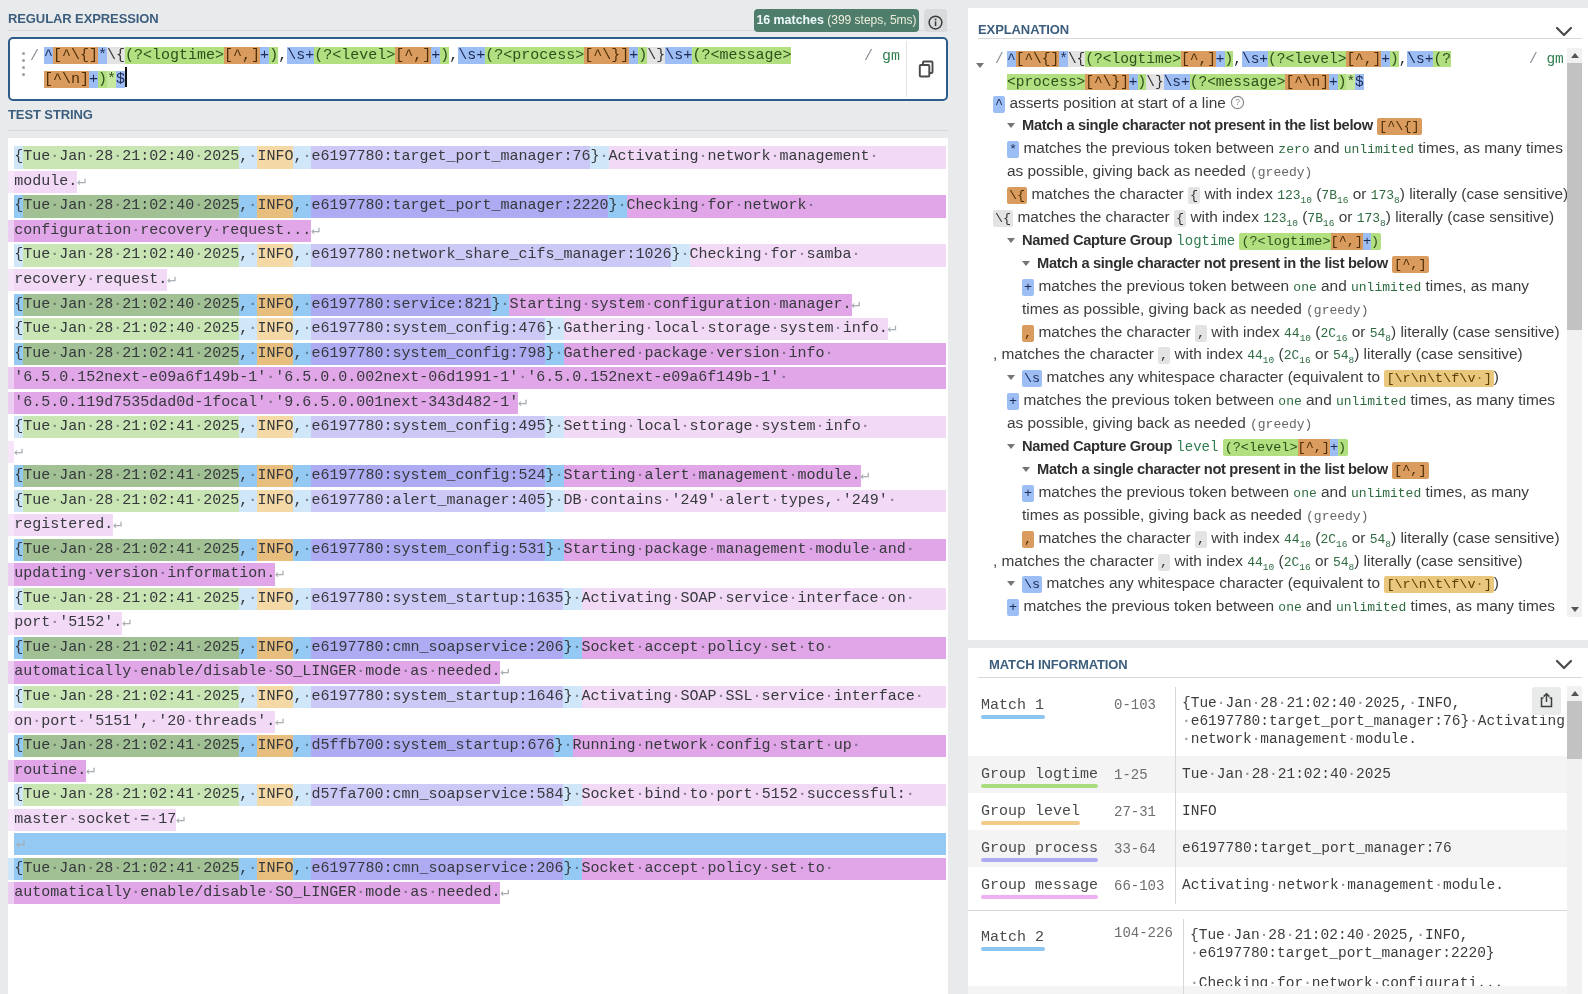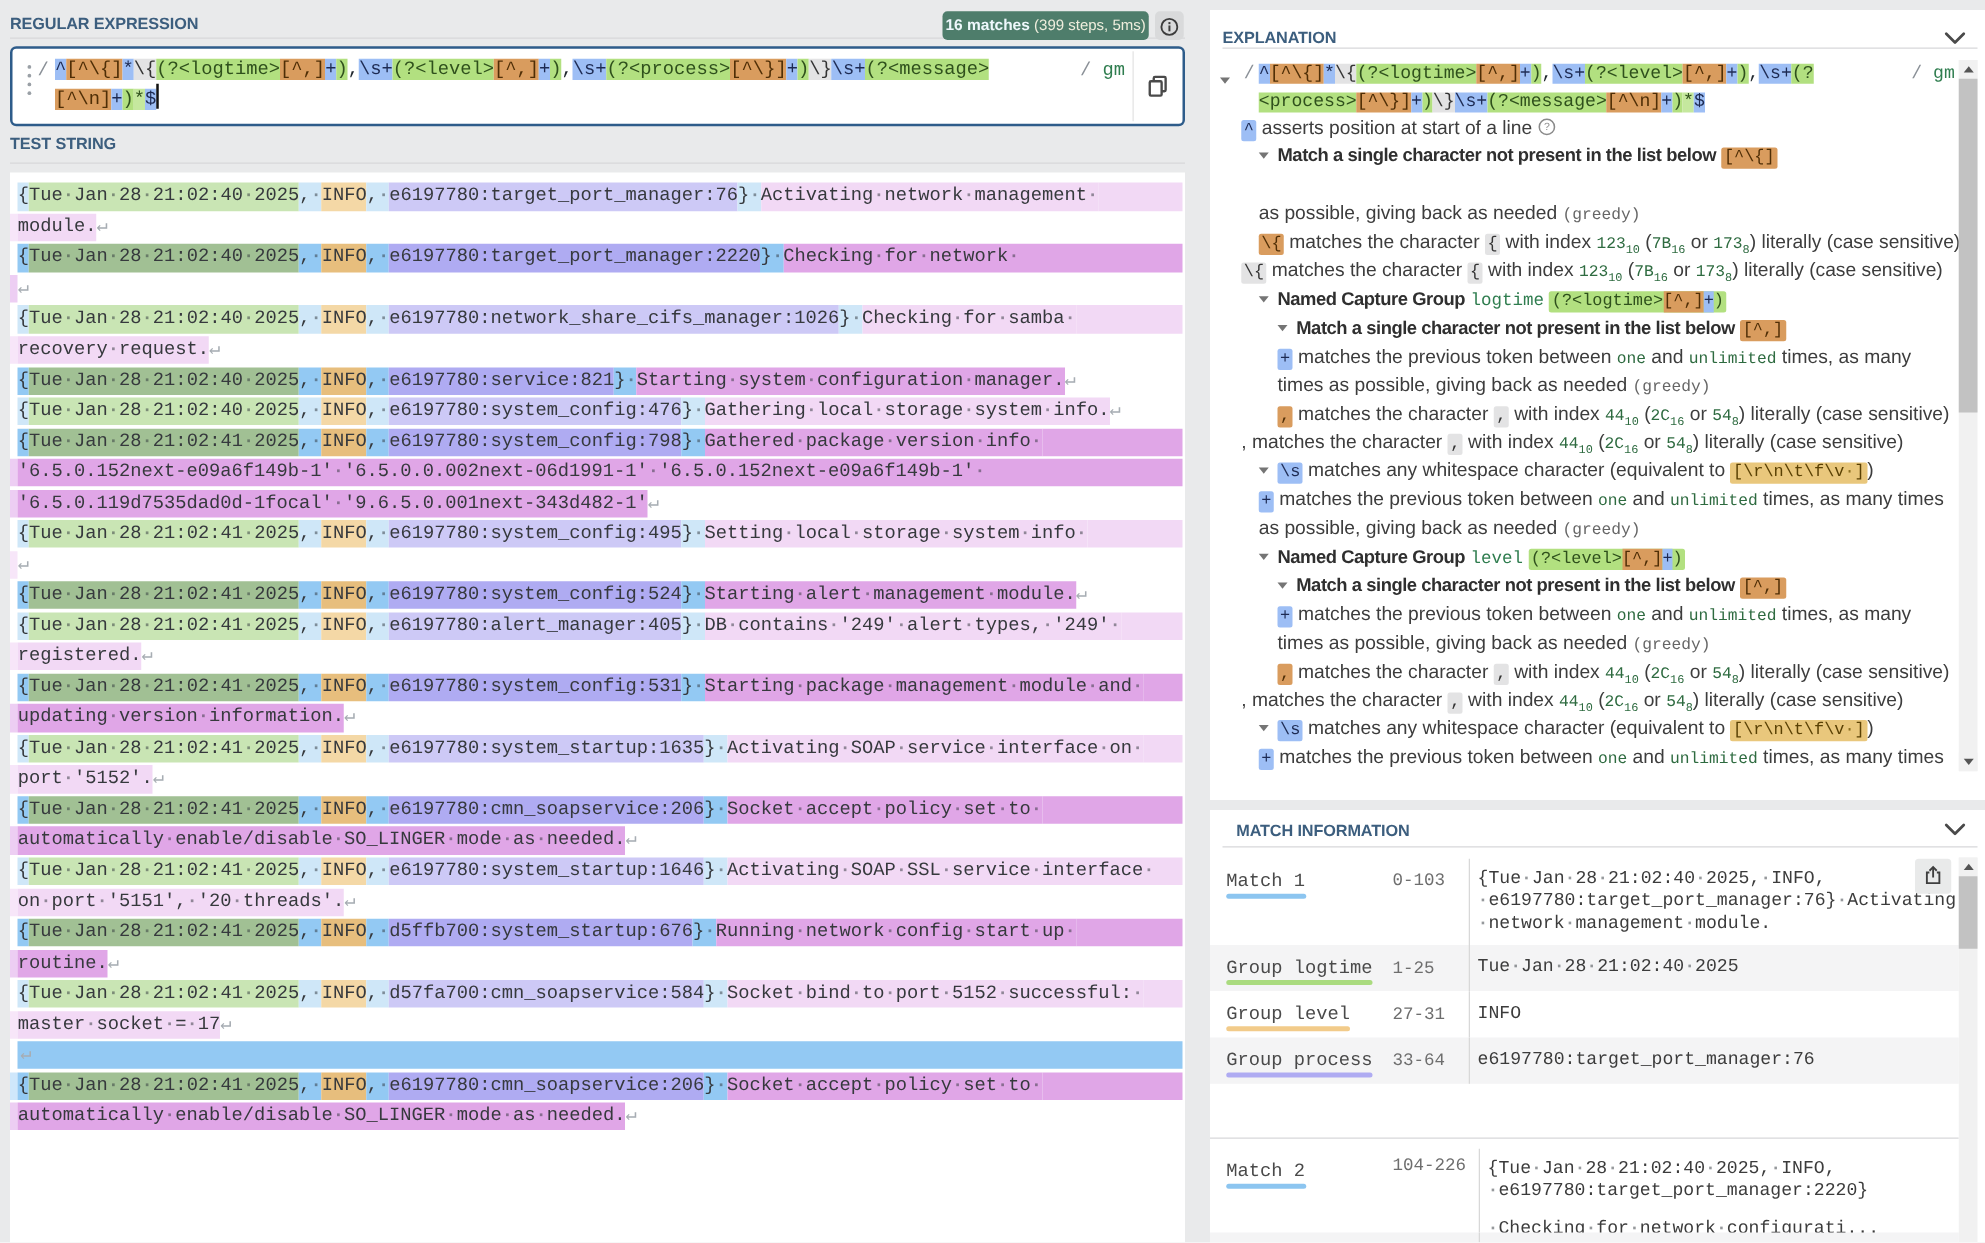--- a/index.html
+++ b/index.html
@@ -116,21 +116,21 @@
         <rect x="5.8" y="9" width="9.5" height="11.5" rx="1" fill="#fff" stroke="#4a4a4a" stroke-width="1.9"></rect>
       </svg></div>
 </div>
 
 <span class="abs seclabel" style="left:8px; top:107px;">TEST STRING</span>
 <div class="hline" style="left:8px; top:130px; width:940px;"></div>
 <div id="testcard">
 <div class="trow" style="top:8.3px"><span class="slv"></span><span class="bL">{</span><span class="gL">Tue<i>·</i>Jan<i>·</i>28<i>·</i>21:02:40<i>·</i>2025</span><span class="bL">,<i>·</i></span><span class="oL">INFO</span><span class="bL">,<i>·</i></span><span class="pL">e6197780:target_port_manager:76</span><span class="bL">}<i>·</i></span><span class="mL">Activating<i>·</i>network<i>·</i>management<i>·</i></span><span class="fl mL"></span></div>
 <div class="trow" style="top:32.8px"><span class="slv" style="background:#f7e6f9"></span><span class="mL">module.</span><span class="cr">↵</span></div>
 <div class="trow" style="top:57.4px"><span class="slv"></span><span class="bD">{</span><span class="gD">Tue<i>·</i>Jan<i>·</i>28<i>·</i>21:02:40<i>·</i>2025</span><span class="bD">,<i>·</i></span><span class="oD">INFO</span><span class="bD">,<i>·</i></span><span class="pD">e6197780:target_port_manager:2220</span><span class="bD">}<i>·</i></span><span class="mD">Checking<i>·</i>for<i>·</i>network<i>·</i></span><span class="fl mD"></span></div>
-<div class="trow" style="top:81.9px"><span class="slv" style="background:#edcef3"></span><span class="cr">↵</span></div>
+<div class="trow" style="top:81.9px"><span class="slv" style="background:#edcef3"></span><span class="mD">configuration<i>·</i>recovery<i>·</i>request...</span><span class="cr">↵</span></div>
 <div class="trow" style="top:106.4px"><span class="slv"></span><span class="bL">{</span><span class="gL">Tue<i>·</i>Jan<i>·</i>28<i>·</i>21:02:40<i>·</i>2025</span><span class="bL">,<i>·</i></span><span class="oL">INFO</span><span class="bL">,<i>·</i></span><span class="pL">e6197780:network_share_cifs_manager:1026</span><span class="bL">}<i>·</i></span><span class="mL">Checking<i>·</i>for<i>·</i>samba<i>·</i></span><span class="fl mL"></span></div>
 <div class="trow" style="top:131.0px"><span class="slv" style="background:#f7e6f9"></span><span class="mL">recovery<i>·</i>request.</span><span class="cr">↵</span></div>
 <div class="trow" style="top:155.5px"><span class="slv"></span><span class="bD">{</span><span class="gD">Tue<i>·</i>Jan<i>·</i>28<i>·</i>21:02:40<i>·</i>2025</span><span class="bD">,<i>·</i></span><span class="oD">INFO</span><span class="bD">,<i>·</i></span><span class="pD">e6197780:service:821</span><span class="bD">}<i>·</i></span><span class="mD">Starting<i>·</i>system<i>·</i>configuration<i>·</i>manager.</span><span class="cr">↵</span></div>
 <div class="trow" style="top:180.0px"><span class="slv"></span><span class="bL">{</span><span class="gL">Tue<i>·</i>Jan<i>·</i>28<i>·</i>21:02:40<i>·</i>2025</span><span class="bL">,<i>·</i></span><span class="oL">INFO</span><span class="bL">,<i>·</i></span><span class="pL">e6197780:system_config:476</span><span class="bL">}<i>·</i></span><span class="mL">Gathering<i>·</i>local<i>·</i>storage<i>·</i>system<i>·</i>info.</span><span class="cr">↵</span></div>
 <div class="trow" style="top:204.5px"><span class="slv"></span><span class="bD">{</span><span class="gD">Tue<i>·</i>Jan<i>·</i>28<i>·</i>21:02:41<i>·</i>2025</span><span class="bD">,<i>·</i></span><span class="oD">INFO</span><span class="bD">,<i>·</i></span><span class="pD">e6197780:system_config:798</span><span class="bD">}<i>·</i></span><span class="mD">Gathered<i>·</i>package<i>·</i>version<i>·</i>info<i>·</i></span><span class="fl mD"></span></div>
 <div class="trow" style="top:229.1px"><span class="slv" style="background:#edcef3"></span><span class="mD">'6.5.0.152next-e09a6f149b-1'<i>·</i>'6.5.0.0.002next-06d1991-1'<i>·</i>'6.5.0.152next-e09a6f149b-1'<i>·</i></span><span class="fl mD"></span></div>
 <div class="trow" style="top:253.6px"><span class="slv" style="background:#edcef3"></span><span class="mD">'6.5.0.119d7535dad0d-1focal'<i>·</i>'9.6.5.0.001next-343d482-1'</span><span class="cr">↵</span></div>
 <div class="trow" style="top:278.1px"><span class="slv"></span><span class="bL">{</span><span class="gL">Tue<i>·</i>Jan<i>·</i>28<i>·</i>21:02:41<i>·</i>2025</span><span class="bL">,<i>·</i></span><span class="oL">INFO</span><span class="bL">,<i>·</i></span><span class="pL">e6197780:system_config:495</span><span class="bL">}<i>·</i></span><span class="mL">Setting<i>·</i>local<i>·</i>storage<i>·</i>system<i>·</i>info<i>·</i></span><span class="fl mL"></span></div>
 <div class="trow" style="top:302.7px"><span class="slv" style="background:#f7e6f9"></span><span class="cr">↵</span></div>
 <div class="trow" style="top:327.2px"><span class="slv"></span><span class="bD">{</span><span class="gD">Tue<i>·</i>Jan<i>·</i>28<i>·</i>21:02:41<i>·</i>2025</span><span class="bD">,<i>·</i></span><span class="oD">INFO</span><span class="bD">,<i>·</i></span><span class="pD">e6197780:system_config:524</span><span class="bD">}<i>·</i></span><span class="mD">Starting<i>·</i>alert<i>·</i>management<i>·</i>module.</span><span class="cr">↵</span></div>
@@ -162,20 +162,21 @@
   <div id="echotri"><span class="tri"></span></div>
   <div id="echoslash">/</div>
   <div id="echo"><span class="tb">^</span><span class="to">[^\{]</span><span class="tb">*</span><span class="tgy">\{</span><span class="tg">(?&lt;logtime&gt;</span><span class="to">[^,]</span><span class="tb">+</span><span class="tg">)</span><span class="tp">,</span><span class="tb">\s+</span><span class="tg">(?&lt;level&gt;</span><span class="to">[^,]</span><span class="tb">+</span><span class="tg">)</span><span class="tp">,</span><span class="tb">\s+</span><span class="tg">(?</span>
 <span class="tg">&lt;process&gt;</span><span class="to">[^\}]</span><span class="tb">+</span><span class="tg">)</span><span class="tgy">\}</span><span class="tb">\s+</span><span class="tg">(?&lt;message&gt;</span><span class="to">[^\n]</span><span class="tb">+</span><span class="tg">)</span><span class="tg2">*</span><span class="tb">$</span></div>
   <div id="echoflags"><span class="sl" style="color:#8a9097">/</span> <span class="fl2" style="color:#2f7d4f">gm</span></div>
 <div class="eitem" style="left:25px;top:82.5px"><span class="tk tb">^</span> asserts position at start of a line <svg class="qi" viewBox="0 0 16 16">
         <circle cx="8" cy="8" r="6.5" fill="none" stroke="#8a8a8a" stroke-width="1.3"></circle>
         <text x="8" y="11" text-anchor="middle" font-size="9" fill="#8a8a8a" font-family="Liberation Sans">?</text>
       </svg></div>
 <div class="eitem" style="left:39px;top:105.4px"><span class="tri"></span><b>Match a single character not present in the list below</b> <span class="tk to">[^\{]</span></div>
+<div class="eitem" style="left:39px;top:128.3px"><span class="tk tb">*</span> matches the previous token between <span class="mg">zero</span> and <span class="mg">unlimited</span> times, as many times</div>
 <div class="eitem" style="left:39px;top:151.2px">as possible, giving back as needed <span class="mgr">(greedy)</span></div>
 <div class="eitem" style="left:39px;top:174.1px"><span class="tk to">\{</span> matches the character <span class="tk tgy">{</span> with index <span class="mg">123</span><sub>10</sub> (<span class="mg">7B</span><sub>16</sub> or <span class="mg">173</span><sub>8</sub>) literally (case sensitive)</div>
 <div class="eitem" style="left:25px;top:197.0px"><span class="tk tgy">\{</span> matches the character <span class="tk tgy">{</span> with index <span class="mg">123</span><sub>10</sub> (<span class="mg">7B</span><sub>16</sub> or <span class="mg">173</span><sub>8</sub>) literally (case sensitive)</div>
 <div class="eitem" style="left:39px;top:219.9px"><span class="tri"></span><b>Named Capture Group</b> <span class="mgn">logtime</span> <span class="tk tg">(?&lt;logtime&gt;<span class="to">[^,]</span><span class="tb">+</span>)</span></div>
 <div class="eitem" style="left:54px;top:242.8px"><span class="tri"></span><b>Match a single character not present in the list below</b> <span class="tk to">[^,]</span></div>
 <div class="eitem" style="left:54px;top:265.7px"><span class="tk tb">+</span> matches the previous token between <span class="mg">one</span> and <span class="mg">unlimited</span> times, as many</div>
 <div class="eitem" style="left:54px;top:288.6px">times as possible, giving back as needed <span class="mgr">(greedy)</span></div>
 <div class="eitem" style="left:54px;top:311.5px"><span class="tk to">,</span> matches the character <span class="tk tgy">,</span> with index <span class="mg">44</span><sub>10</sub> (<span class="mg">2C</span><sub>16</sub> or <span class="mg">54</span><sub>8</sub>) literally (case sensitive)</div>
 <div class="eitem" style="left:25px;top:334.4px">, matches the character <span class="tk tgy">,</span> with index <span class="mg">44</span><sub>10</sub> (<span class="mg">2C</span><sub>16</sub> or <span class="mg">54</span><sub>8</sub>) literally (case sensitive)</div>
 <div class="eitem" style="left:39px;top:357.3px"><span class="tri"></span><span class="tk tb">\s</span> matches any whitespace character (equivalent to <span class="tk ty">[\r\n\t\f\v<i class="ydot">·</i>]</span>)</div>
@@ -228,20 +229,27 @@
         <div class="miv" style="top:10.5px">INFO</div>
       </div>
     </div>
 <div class="mirow" style="top:181.5px;height:37px;background:#f4f4f5">
       <div class="milc" style="top:10.5px"><span class="milbl">Group process<span class="ul ulP" style="width:117px"></span></span></div>
       <div class="mirng" style="top:11px">33-64</div>
       <div class="mivwrap" style="left:207px;width:392px">
         <div class="miv" style="top:10.5px">e6197780:target_port_manager:76</div>
       </div>
     </div>
+<div class="mirow" style="top:218.5px;height:37px;background:#fff">
+      <div class="milc" style="top:10.5px"><span class="milbl">Group message<span class="ul ulV" style="width:117px"></span></span></div>
+      <div class="mirng" style="top:11px">66-103</div>
+      <div class="mivwrap" style="left:207px;width:392px">
+        <div class="miv" style="top:10.5px">Activating<i>·</i>network<i>·</i>management<i>·</i>module.</div>
+      </div>
+    </div>
 <div class="mirow" style="top:271px;height:67px;background:#fff">
       <div class="milc" style="top:10px"><span class="milbl">Match 2<span class="ul ulM" style="width:64px"></span></span></div>
       <div class="mirng" style="top:6px">104-226</div>
       <div class="mivwrap" style="left:215px;width:384px">
         <div class="miv" style="top:8px">{Tue<i>·</i>Jan<i>·</i>28<i>·</i>21:02:40<i>·</i>2025,<i>·</i>INFO,</div>
         <div class="miv" style="top:26px"><i>·</i>e6197780:target_port_manager:2220}</div>
         <div class="miv" style="top:56px"><i>·</i>Checking<i>·</i>for<i>·</i>network<i>·</i>configurati...</div>
       </div>
     </div>
 <div class="mirow" style="top:338px;height:8px;background:#f4f4f5">

